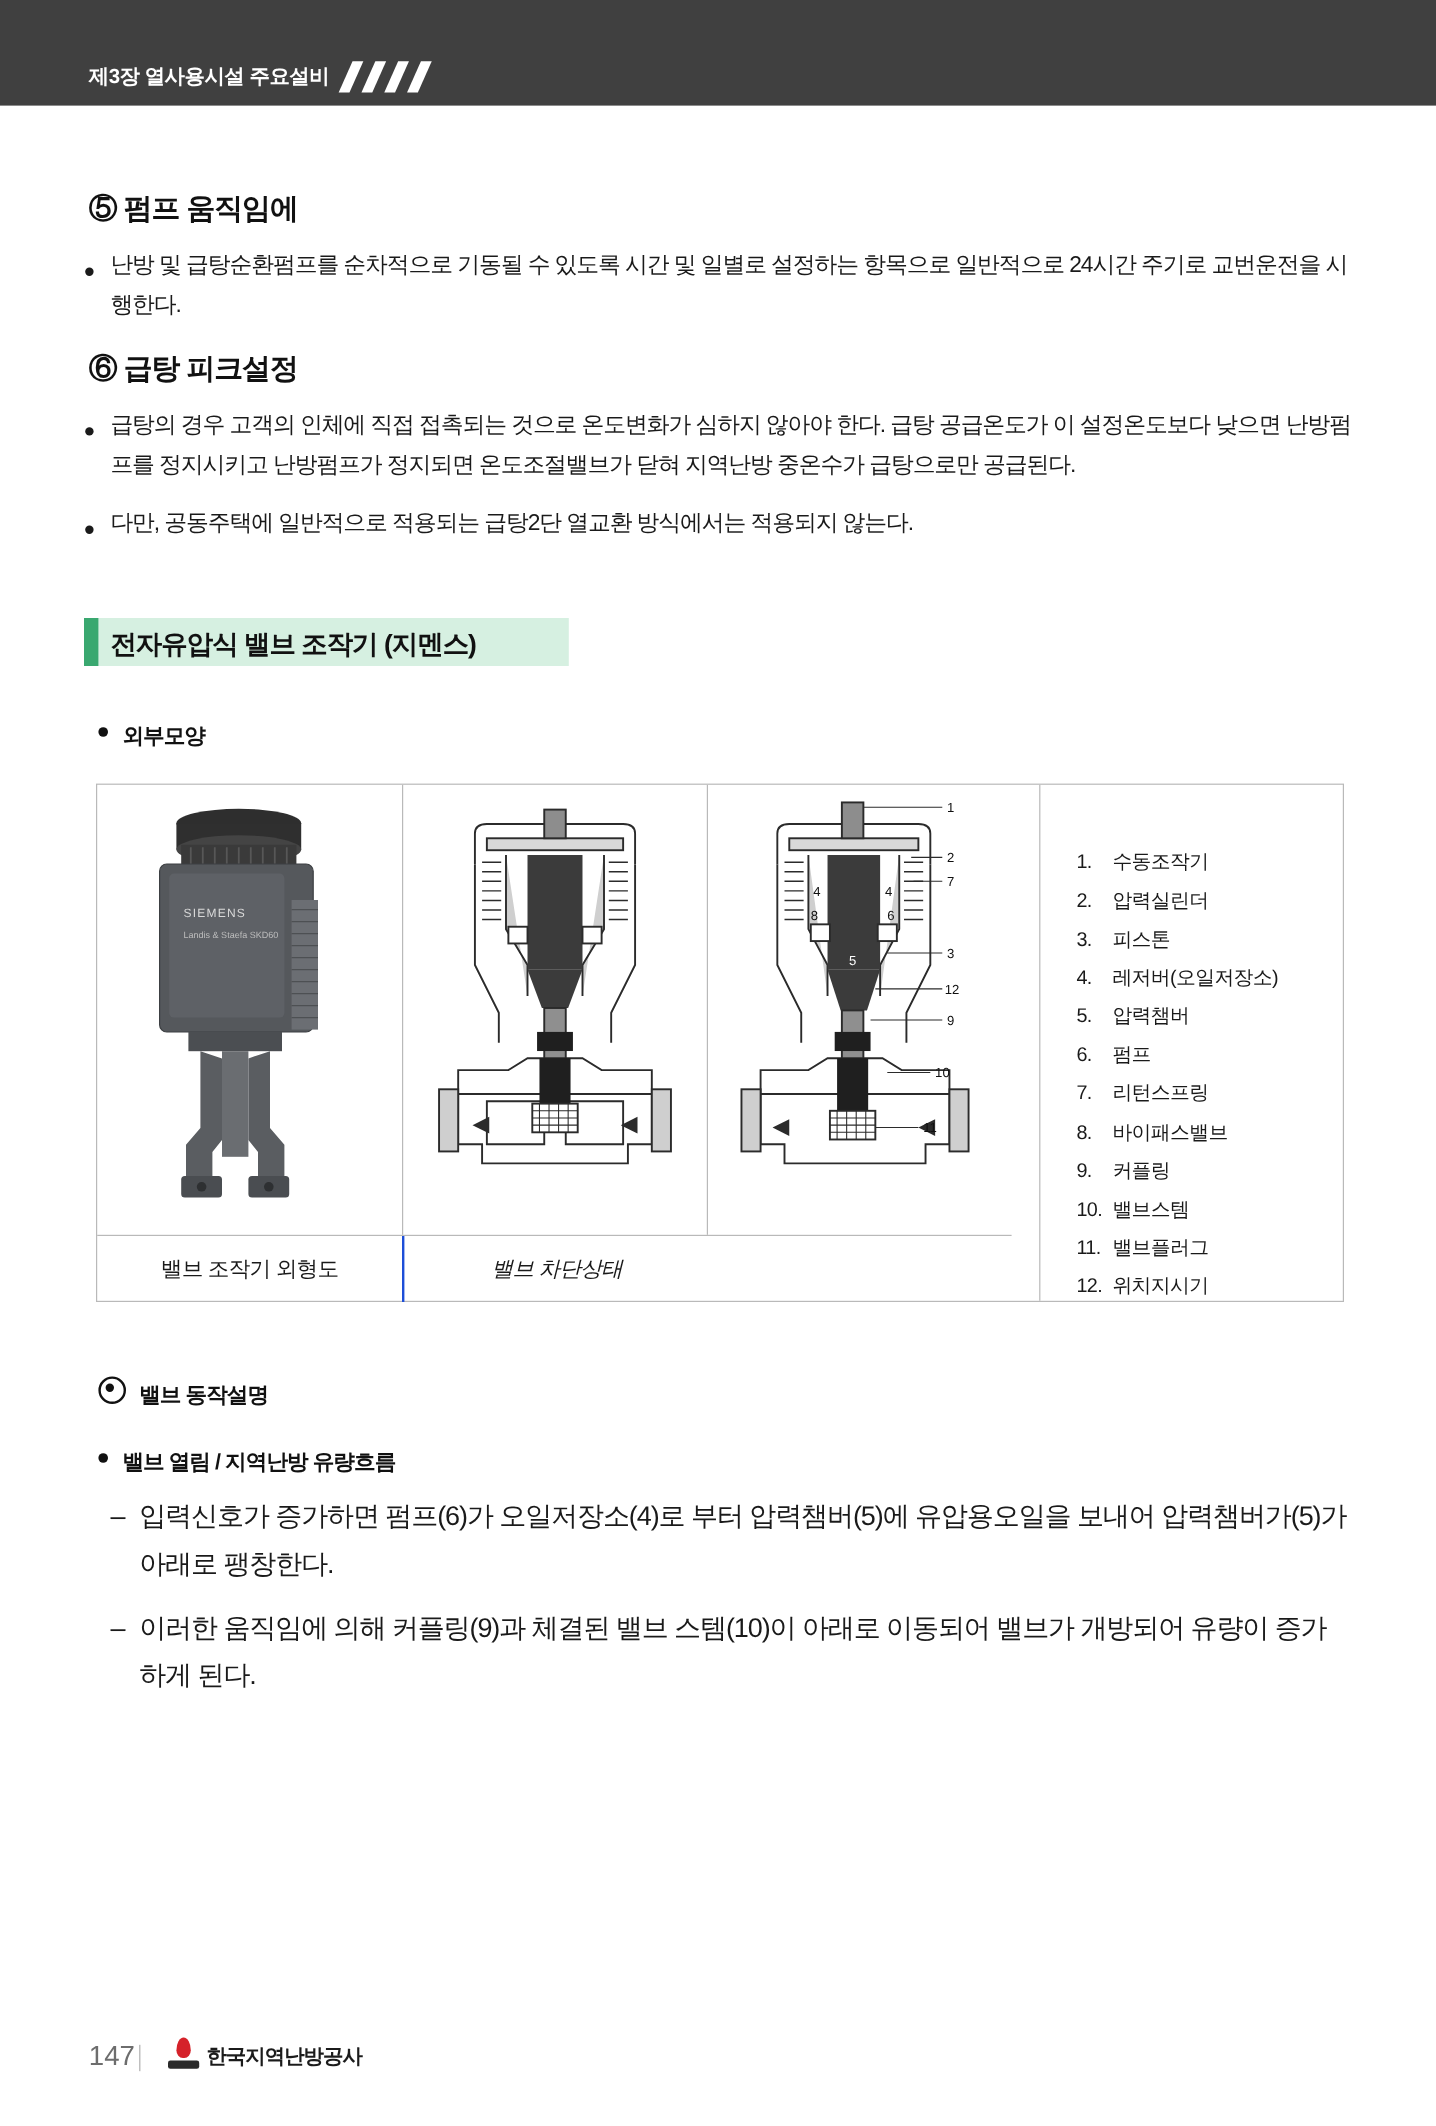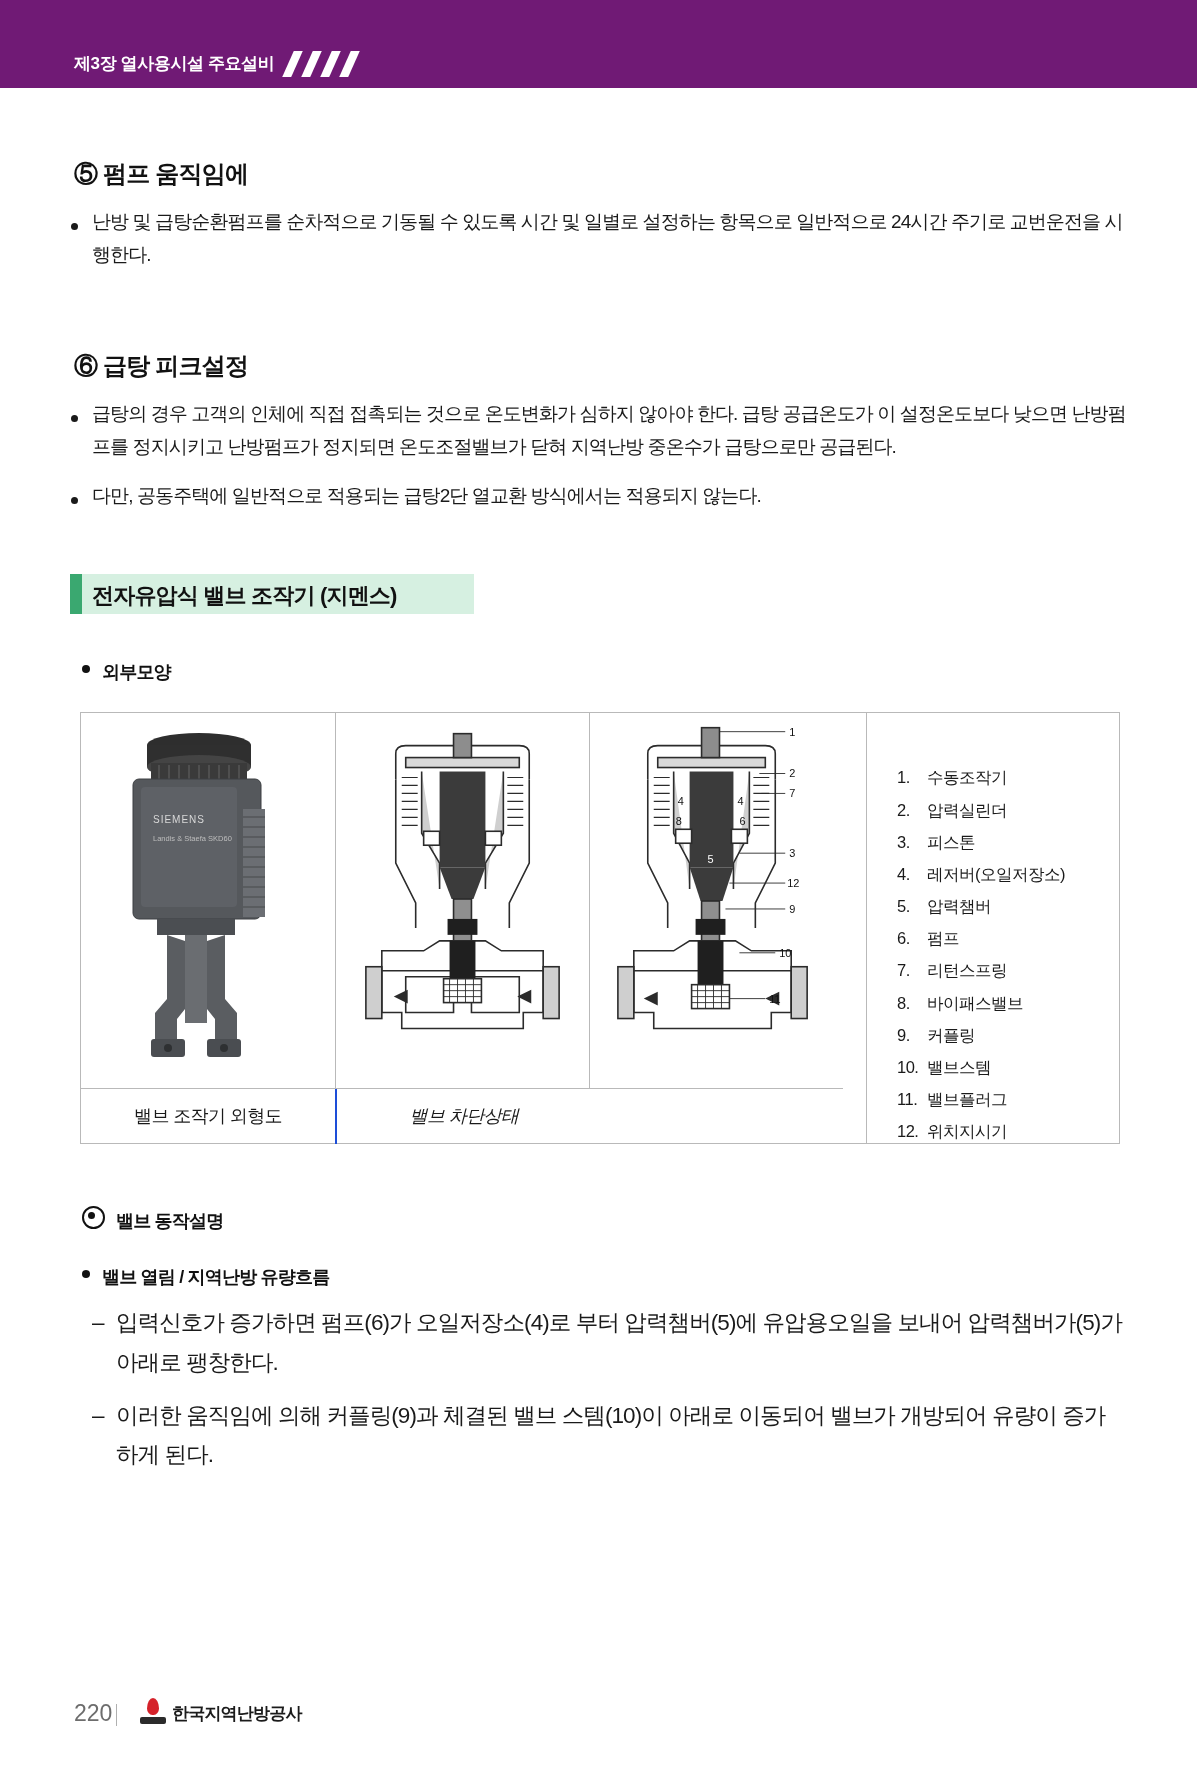--- a/index.html
+++ b/index.html
@@ -15,21 +15,21 @@
     position: relative;
     overflow: hidden;
   }
 
   
   .header-bar {
     position: absolute;
     top: 0; left: 0;
     width: 1197px;
     height: 88px;
-    background: #701a75;
+    background: #404040;
   }
   .header-bar .chapter-label {
     position: absolute;
     left: 74px;
     top: 52px;
     font-size: 17px;
     font-weight: bold;
     color: #ffffff;
     letter-spacing: -0.4px;
   }
@@ -61,21 +61,21 @@
   }
 
   .sec-head {
     font-size: 24px;
     font-weight: bold;
     color: #111111;
     letter-spacing: -0.8px;
     margin: 0 0 0 74px;
   }
   .sec-head.h1 { margin-top: 70px; }
-  .sec-head.h2 { margin-top: 79px; }
+  .sec-head.h2 { margin-top: 20px; }
 
   ul.bullets {
     list-style: none;
     margin: 0;
     padding: 0;
   }
   li.bullet {
     position: relative;
     margin: 16px 68px 0 92px;
     font-size: 19px;
@@ -529,20 +529,20 @@
   </div>
 
   <ul class="dashes">
     <li class="dash">입력신호가 증가하면 펌프(6)가 오일저장소(4)로 부터 압력챔버(5)에 유압용오일을 보내어 압력챔버가(5)가 아래로 팽창한다.</li>
     <li class="dash">이러한 움직임에 의해 커플링(9)과 체결된 밸브 스템(10)이 아래로 이동되어 밸브가 개방되어 유량이 증가하게 된다.</li>
   </ul>
 
 </div>
 
 <div class="footer">
-  <div class="pagenum">220</div>
+  <div class="pagenum">147</div>
   <div class="pagebar"></div>
   <div class="logo-mark">
     <div class="flame"></div>
     <div class="base"></div>
   </div>
   <div class="logo-text">한국지역난방공사</div>
 </div>
 
 </body></html>

